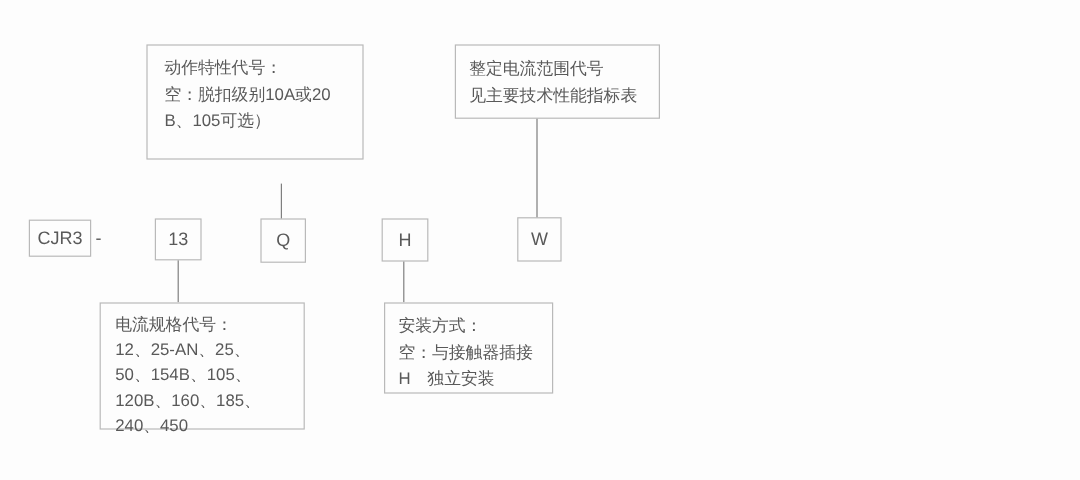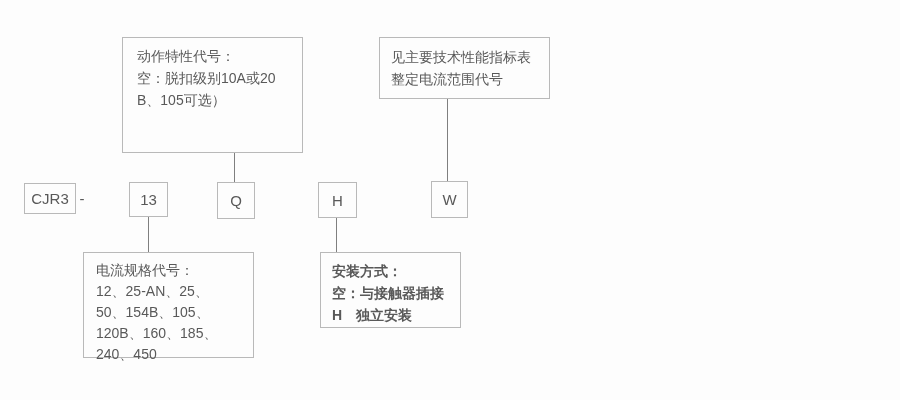--- a/index.html
+++ b/index.html
@@ -19,24 +19,24 @@
     position: absolute;
     border: 1px solid #b9b9b9;
     background: #fdfdfd;
     color: #595959;
     font-size: 14px;
     box-sizing: border-box;
   }
   .callout .tline {
     white-space: pre;
   }
-  #co-action { left: 122px; top: 37px; width: 181px; height: 116px; padding: 7px 6px 0 14px; line-height: 22px; }
+  #co-action { left: 122px; top: 37px; width: 181px; height: 96px; padding: 7px 6px 0 14px; line-height: 22px; }
   #co-range  { left: 379px; top: 37px; width: 171px; height: 62px;  padding: 8px 6px 0 11px; line-height: 22px; }
   #co-current{ left: 83px;  top: 252px; width: 171px; height: 106px; padding: 7px 6px 0 12px; line-height: 21px; }
-  #co-mount  { left: 320px; top: 252px; width: 141px; height: 76px;  padding: 7px 6px 0 11px; line-height: 22px; font-weight: bold; }
+  #co-mount  { left: 320px; top: 252px; width: 141px; height: 76px;  padding: 7px 6px 0 11px; line-height: 22px; }
 
   .code-box {
     position: absolute;
     border: 1px solid #b9b9b9;
     background: #fdfdfd;
     color: #595959;
     font-size: 15px;
     display: flex;
     align-items: center;
     justify-content: center;
@@ -73,22 +73,22 @@
 
 <div class="canvas">
 
   <div class="callout" id="co-action">
     <div class="tline">动作特性代号：</div>
     <div class="tline">空：脱扣级别10A或20</div>
     <div class="tline">B、105可选）</div>
   </div>
 
   <div class="callout" id="co-range">
+    <div class="tline">整定电流范围代号</div>
     <div class="tline">见主要技术性能指标表</div>
-    <div class="tline">整定电流范围代号</div>
   </div>
 
   <div class="code-box" id="box-prefix">
     <span>CJR3</span>
   </div>
   <div class="dash">-</div>
   <div class="code-box" id="box-13">
     <span>13</span>
   </div>
   <div class="code-box" id="box-q">

